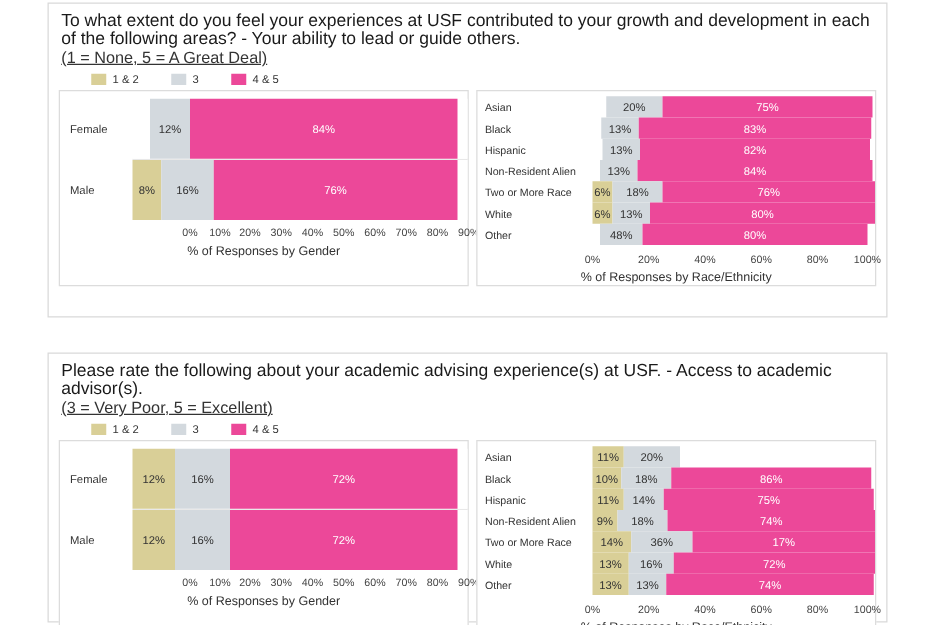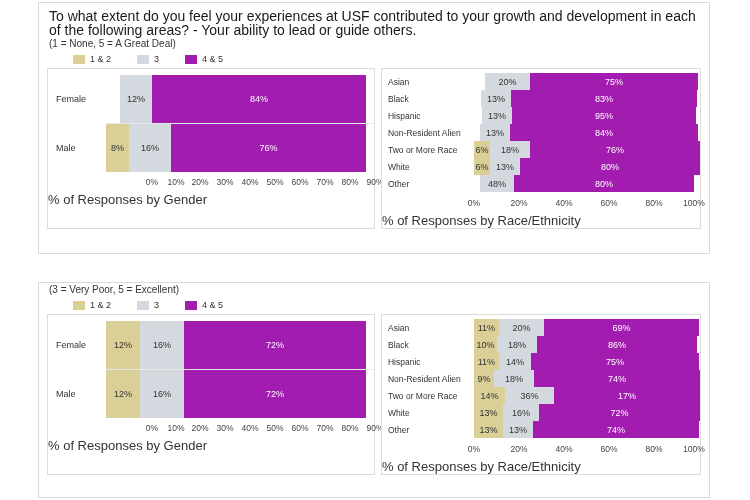--- a/index.html
+++ b/index.html
@@ -32,23 +32,24 @@
   #panel-2 { top: 282px; height: 216px; }
 
   .panel-title {
     font-size: 14px;
     color: #1a1a1a;
     line-height: 14px;
     padding: 6px 10px 0 10px;
     font-weight: normal;
   }
   .panel-subtitle {
-    font-size: 10px;
+    font-size: 13px;
     color: #333333;
     padding: 1px 10px 0 10px;
+    text-decoration: underline;
   }
 
   .legend {
     display: flex;
     align-items: center;
     gap: 26px;
     padding: 5px 0 0 34px;
   }
   .legend-item {
     display: flex;
@@ -107,38 +108,38 @@
     display: flex;
     align-items: center;
     justify-content: center;
     font-size: 9px;
     box-sizing: border-box;
     overflow: hidden;
     white-space: nowrap;
   }
   .seg-low { background: #d9cf97; color: #333333; }
   .seg-mid { background: #d3d9de; color: #333333; }
-  .seg-high { background: #a21caf; color: #ffffff; }
+  .seg-high { background: #ec4899; color: #ffffff; }
   .seg-pad { background: transparent; }
 
   .axis {
     position: relative;
     height: 14px;
     font-size: 8.5px;
     color: #444;
   }
   .axis-tick {
     position: absolute;
     top: 1px;
     transform: translateX(-50%);
     white-space: nowrap;
   }
   .axis-caption {
-    text-align: left;
-    font-size: 13px;
+    text-align: center;
+    font-size: 10px;
     color: #333;
     padding-top: 2px;
   }
 
   
   .rrow {
     display: flex;
     align-items: stretch;
     height: 17px;
   }
@@ -245,21 +246,21 @@
               <div class="seg seg-mid" style="flex:0 0 30px;">13%</div>
               <div class="seg seg-high" style="flex:0 0 186px;text-align:center;">83%</div>
             </div>
           </div>
 
           <div class="rrow">
             <div class="rrow-label">Hispanic</div>
             <div class="rrow-bars">
               <div class="seg seg-pad" style="flex:0 0 8px;"></div>
               <div class="seg seg-mid" style="flex:0 0 30px;">13%</div>
-              <div class="seg seg-high" style="flex:0 0 184px;">95%</div>
+              <div class="seg seg-high" style="flex:0 0 184px;">82%</div>
             </div>
           </div>
 
           <div class="rrow">
             <div class="rrow-label">Non-Resident Alien</div>
             <div class="rrow-bars">
               <div class="seg seg-pad" style="flex:0 0 6px;"></div>
               <div class="seg seg-mid" style="flex:0 0 30px;">13%</div>
               <div class="seg seg-high" style="flex:0 0 188px;">84%</div>
             </div>
@@ -301,20 +302,21 @@
             <span class="axis-tick" style="left:312px;">100%</span>
           </div>
           <div class="axis-caption">% of Responses by Race/Ethnicity</div>
         </div>
       </div>
 
     </div>
   </div>
 
   <div class="panel" id="panel-2">
+    <div class="panel-title">Please rate the following about your academic advising experience(s) at USF. - Access to academic advisor(s).</div>
     <div class="panel-subtitle">(3 = Very Poor, 5 = Excellent)</div>
 
     <div class="legend">
       <div class="legend-item">
         <span class="legend-swatch seg-low"></span>
         <span>1 &amp; 2</span>
       </div>
       <div class="legend-item">
         <span class="legend-swatch seg-mid"></span>
         <span>3</span>
@@ -364,21 +366,20 @@
       </div>
 
       <div class="chart-box chart-right">
         <div class="plot" style="padding-top:4px;">
 
           <div class="rrow">
             <div class="rrow-label">Asian</div>
             <div class="rrow-bars">
               <div class="seg seg-low" style="flex:0 0 25px;">11%</div>
               <div class="seg seg-mid" style="flex:0 0 45px;">20%</div>
-              <div class="seg seg-high" style="flex:0 0 155px;">69%</div>
             </div>
           </div>
 
           <div class="rrow">
             <div class="rrow-label">Black</div>
             <div class="rrow-bars">
               <div class="seg seg-low" style="flex:0 0 23px;">10%</div>
               <div class="seg seg-mid" style="flex:0 0 40px;">18%</div>
               <div class="seg seg-high" style="flex:0 0 160px;">86%</div>
             </div>

